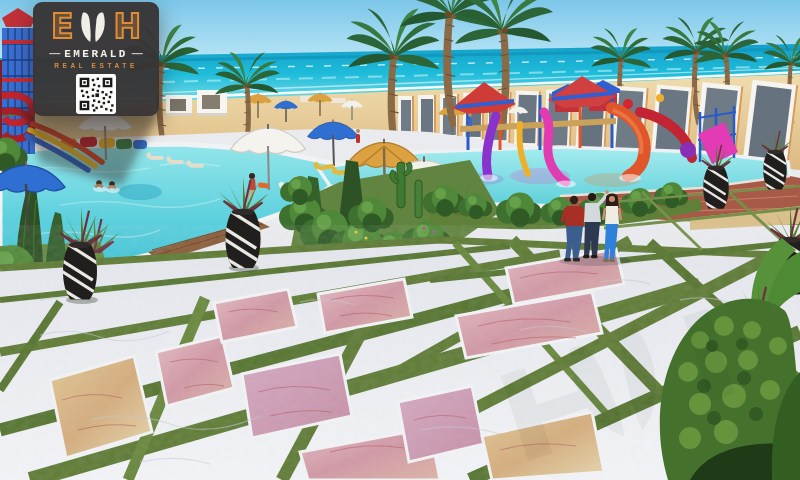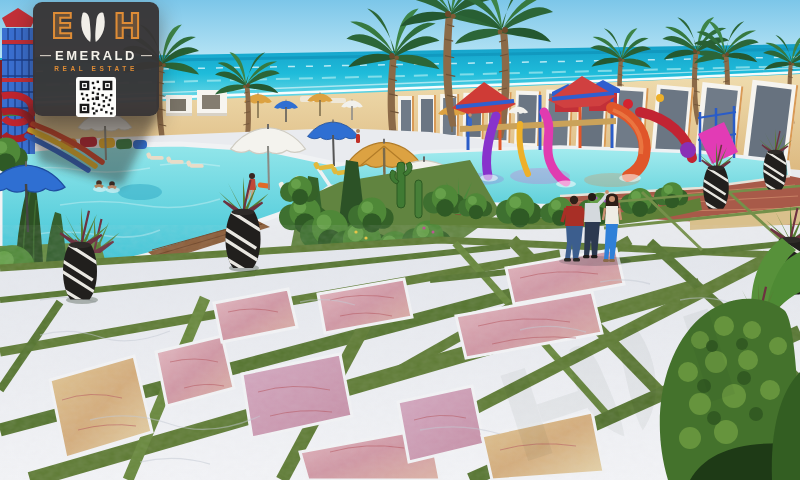--- a/index.html
+++ b/index.html
@@ -11,21 +11,21 @@
     background:rgba(56,53,54,0.97);border-radius:9px;z-index:40;
     display:flex;flex-direction:column;align-items:center;padding-top:7px;box-sizing:border-box;
     box-shadow:0 8px 22px rgba(30,25,18,0.45);}
   #logo-shadow{position:absolute;left:0;top:0;width:800px;height:480px;z-index:39;pointer-events:none;}
   .monorow{display:flex;align-items:center;gap:5px;height:38px;}
   .monoletter{font-family:"DejaVu Sans","Liberation Sans",sans-serif;font-weight:bold;
     font-size:33px;line-height:34px;color:rgba(222,140,54,0.28);
     -webkit-text-stroke:2px #de8c36;letter-spacing:0;}
   .brandrow{display:flex;align-items:center;gap:4px;margin-top:3px;}
   .brand-dash{color:#cfc9c0;font-size:11px;font-weight:bold;transform:translateY(-1px);}
-  .brand-name{color:#f4f1ea;font-weight:bold;font-size:13px;letter-spacing:2.5px;}
+  .brand-name{color:#f4f1ea;font-weight:bold;font-size:11px;letter-spacing:2.5px;font-family:Liberation Mono, monospace;}
   .brand-sub{color:#de8c36;font-size:6.5px;letter-spacing:3.6px;margin-top:2px;font-weight:bold;}
   .qr-wrap{margin-top:5px;}
 </style>
 </head>
 <body>
 
 <div id="stage">
 
 <svg id="scene-svg" width="800" height="480" viewBox="0 0 800 480">
 <defs>

